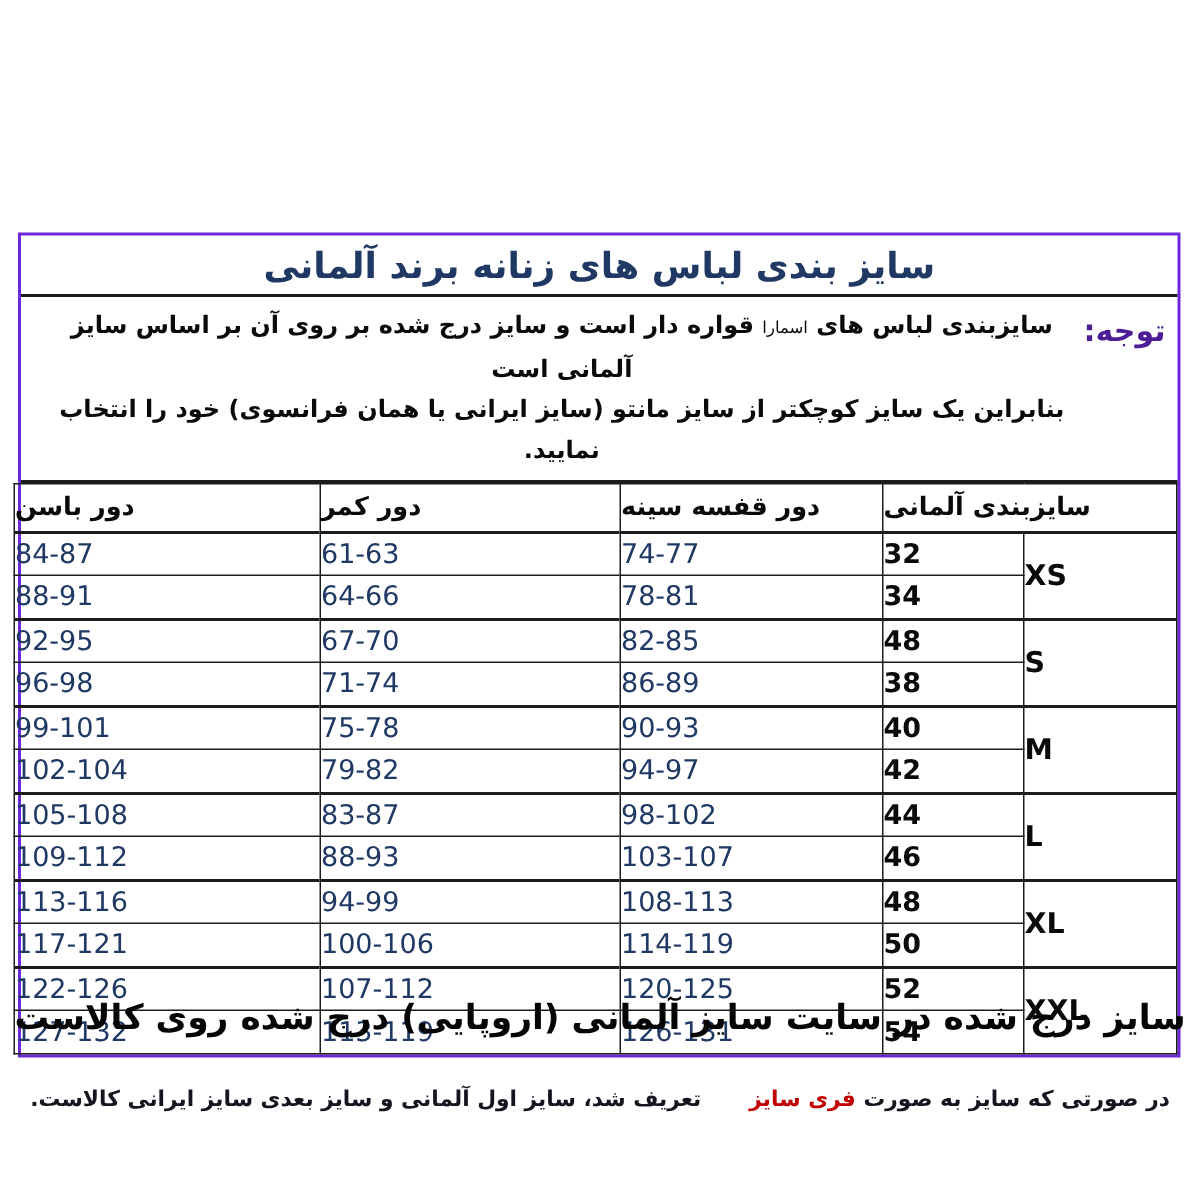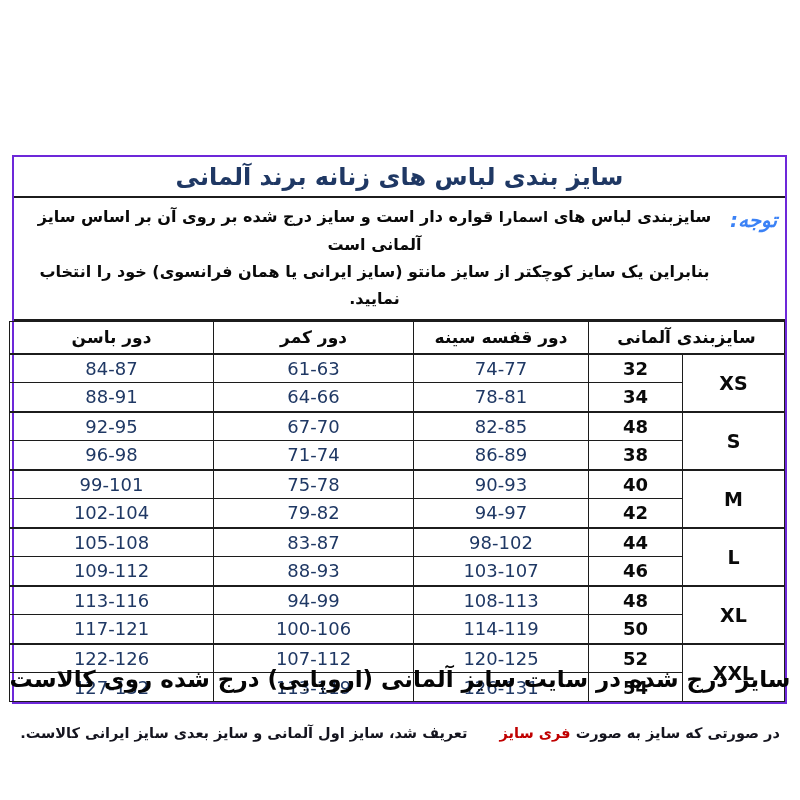--- a/index.html
+++ b/index.html
@@ -29,38 +29,37 @@
   .note-row {
     position: relative;
     border-bottom: 2px solid #1c1c1c;
     padding: 5px 64px 7px 14px;
     min-height: 63px;
   }
   .note-label {
     position: absolute;
     right: 8px; top: 10px;
     font-size: 20px; font-weight: bold;
-    color: #3b82f6;
-    font-style: italic;
+    color: #4c1d95;
   }
   .note-body {
     font-size: 16px; font-weight: bold;
     line-height: 27px;
     text-align: center;
     color: #0a0a0a;
   }
-  .brand-word { font-size: 15px; font-weight: bold; }
+  .brand-word { font-size: 11px; font-weight: normal; }
   table.size-table {
     width: 100%;
     border-collapse: collapse;
     table-layout: fixed;
   }
   table.size-table th, table.size-table td {
     border: 1px solid #1c1c1c;
-    text-align: center;
+    text-align: left;
     vertical-align: middle;
   }
   table.size-table th {
     height: 32px;
     font-size: 17px; font-weight: bold;
     color: #0a0a0a;
     border-bottom: 2px solid #1c1c1c;
   }
   table.size-table td { height: 29px; }
   td.range-cell { font-size: 18px; color: #1f3864; font-weight: normal; }

